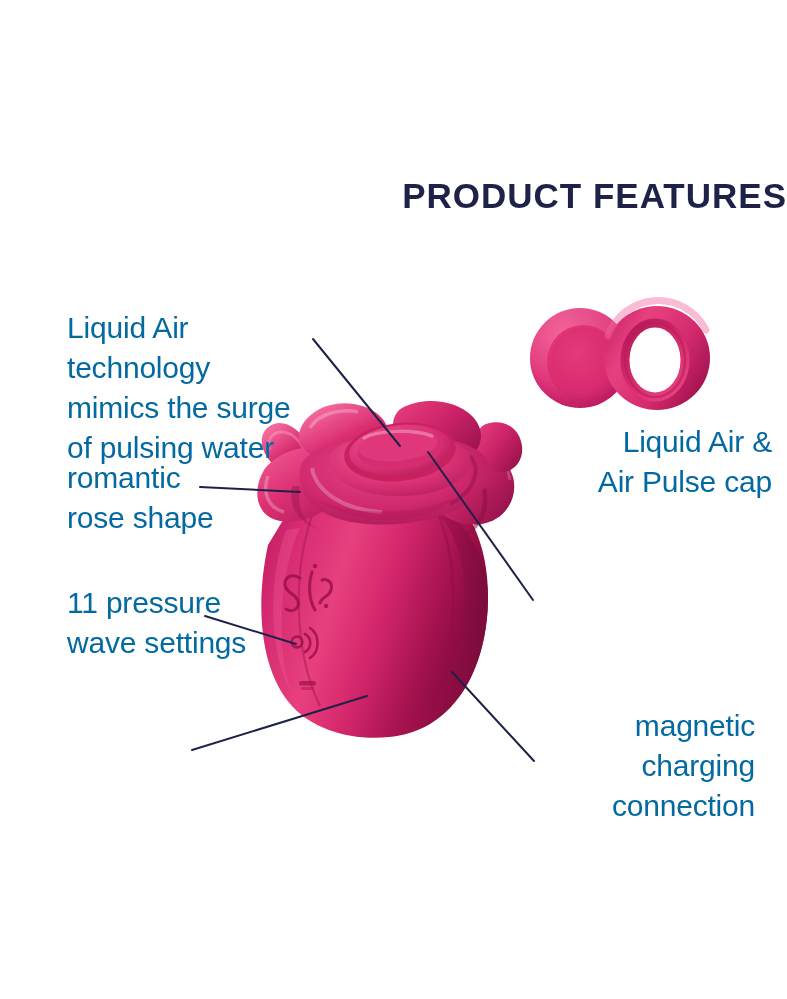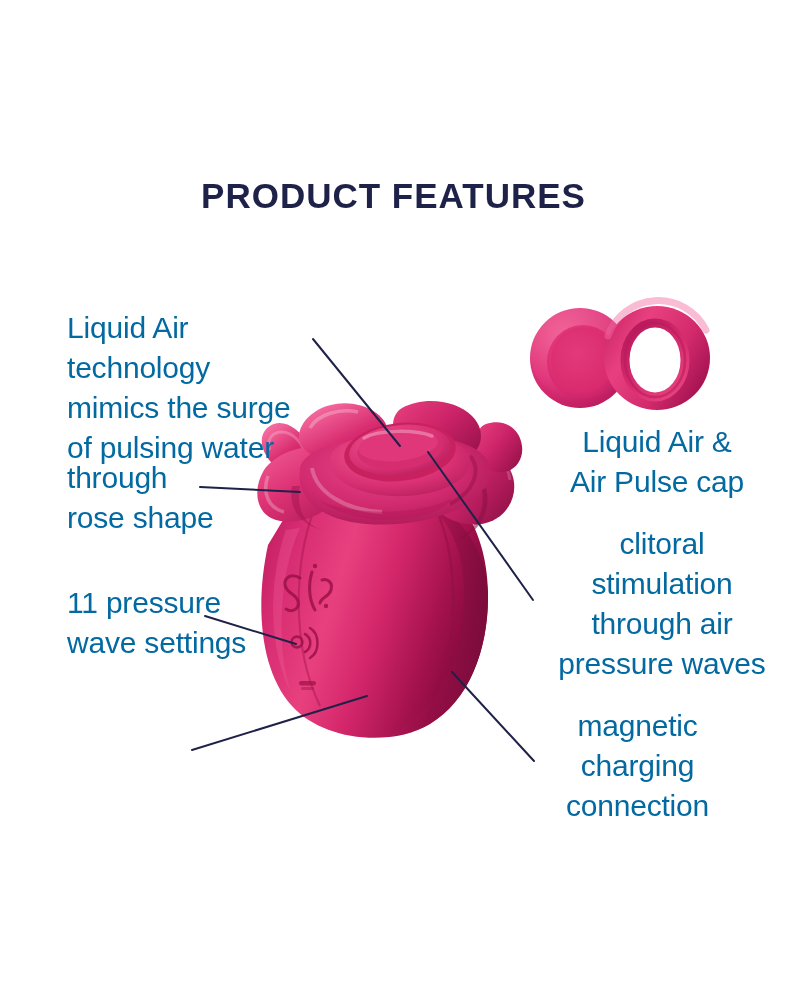--- a/index.html
+++ b/index.html
@@ -17,40 +17,40 @@
     background: #ffffff;
     overflow: hidden;
   }
 
   
   .page-title {
     position: absolute;
     top: 176px;
     left: 0;
     width: 787px;
-    text-align: center;
+    text-align: right;
     font-size: 35px;
     font-weight: bold;
     letter-spacing: 1.0px;
     color: #1e2248;
     font-family: "Liberation Sans", sans-serif;
   }
 
   
   .callout {
     position: absolute;
     color: #0369a1;
     font-size: 30px;
     line-height: 1.33;
     font-family: "Liberation Sans", sans-serif;
     white-space: pre-line;
     letter-spacing: -0.2px;
   }
   .callout.left  { text-align: left; }
-  .callout.right { text-align: center; }
+  .callout.right { text-align: right; }
 
   #cl-liquidair { left: 67px;  top: 308px; width: 270px; }
   #cl-rose      { left: 67px;  top: 458px; width: 250px; }
   #cl-settings  { left: 67px;  top: 583px; width: 250px; }
   #cl-silicone  { left: 67px;  top: 706px; width: 250px; }
 
   #cl-cap       { left: 542px; top: 422px; width: 230px; }
   #cl-clitoral  { left: 542px; top: 524px; width: 240px; }
   #cl-magnetic  { left: 520px; top: 706px; width: 235px; }
 
@@ -300,32 +300,28 @@
       <line x1="534" y1="761" x2="452" y2="672"></line>
     </g>
   </svg>
 
   <div class="page-title">PRODUCT FEATURES</div>
 
   <div class="callout left" id="cl-liquidair">Liquid Air technology
 mimics the surge
 of pulsing water</div>
 
-  <div class="callout left" id="cl-rose">through
+  <div class="callout left" id="cl-rose">romantic
 rose shape</div>
 
   <div class="callout left" id="cl-settings">11 pressure
 wave settings</div>
 
 
   <div class="callout right" id="cl-cap">Liquid Air &amp;
 Air Pulse cap</div>
 
-  <div class="callout right" id="cl-clitoral">clitoral
-stimulation
-through air
-pressure waves</div>
 
   <div class="callout right" id="cl-magnetic">magnetic
 charging
 connection</div>
 
 </div>
 
 </body></html>

